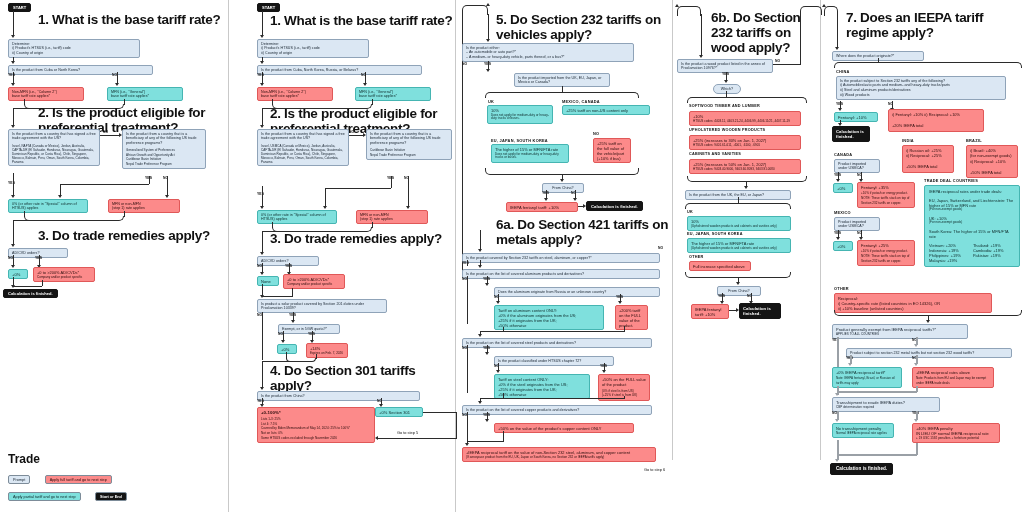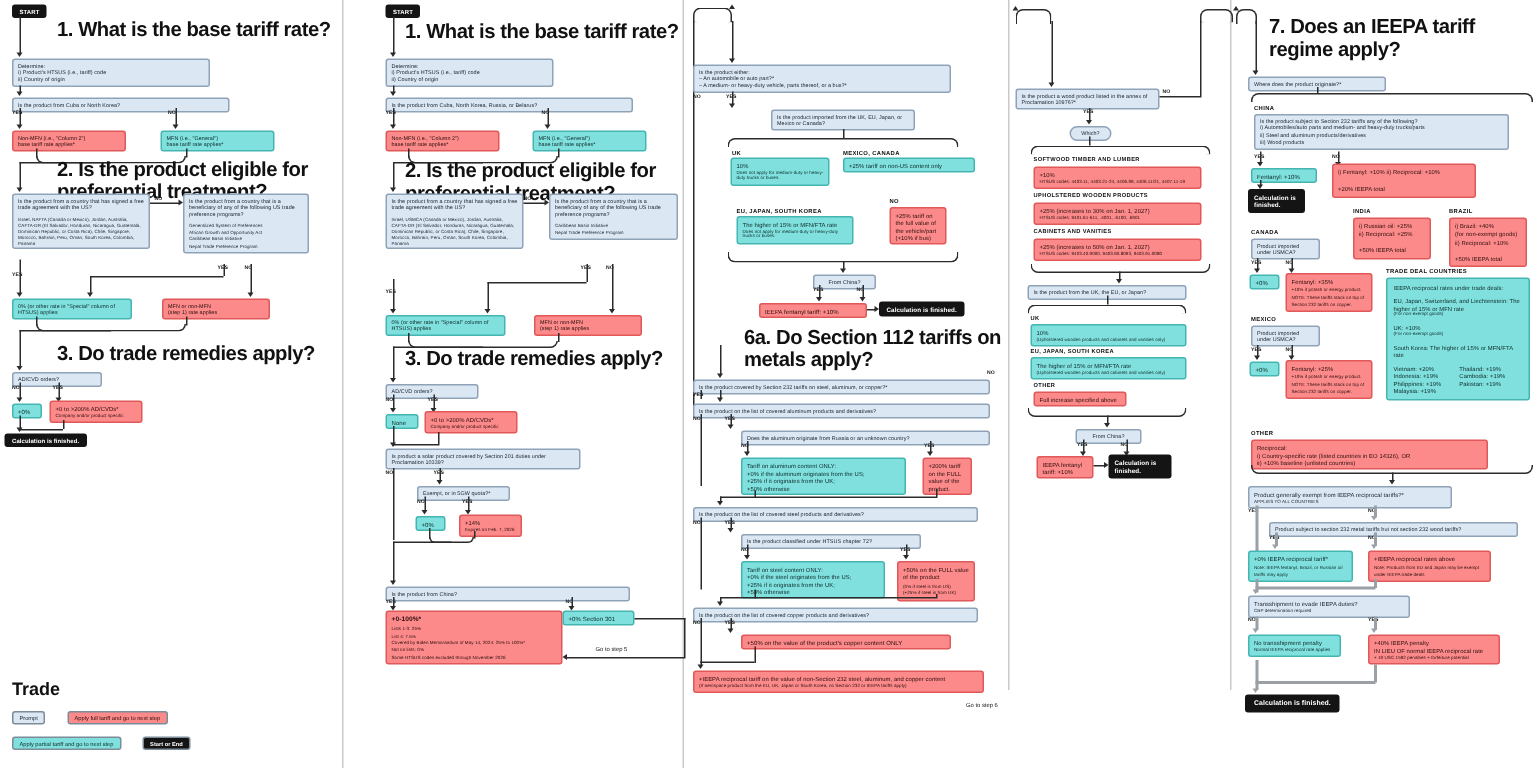--- a/index.html
+++ b/index.html
@@ -302,20 +302,21 @@
       <div class="t0" style="margin-top:1px">Expires on Feb. 7, 2026</div>
     </div>
 
     <div class="ln lnv" style="left:54px;top:352px;height:7px"></div>
     <div class="ln lnv" style="left:84px;top:354px;height:5px"></div>
     <div class="brcd" style="left:54px;top:358px;width:30px;height:4px"></div>
     <div class="ln lnh" style="left:30px;top:361px;width:39px"></div>
     <div class="ln lnv" style="left:30px;top:361px;height:27px"></div>
     <div class="arw" style="left:28px;top:387px"></div>
 
+    <h2 class="sec" style="position:absolute;left:38px;top:363px;width:190px">4. Do Section 301 tariffs apply?</h2>
 
     <div class="box prompt" style="left:25px;top:391px;width:163px">Is the product from China?</div>
     <div class="yn" style="left:25px;top:398.5px">YES</div>
     <div class="yn" style="left:145px;top:398.5px">NO</div>
     <div class="ln lnv" style="left:30px;top:398px;height:7px"></div>
     <div class="arw" style="left:28px;top:404px"></div>
     <div class="ln lnv" style="left:149px;top:398px;height:7px"></div>
     <div class="arw" style="left:147px;top:404px"></div>
 
     <div class="box red" style="left:25px;top:407px;width:118px">
@@ -336,20 +337,21 @@
 
     <div class="note" style="left:165px;top:430px">Go to step 5</div>
   </div>
 
   <div class="col" style="left:458px;width:214px;height:512px">
 
     <div class="brc" style="left:4px;top:5px;width:26px;height:10px"></div>
     <div class="arw" style="left:28px;top:3px;transform:rotate(180deg)"></div>
     <div class="ln lnv" style="left:4px;top:14px;height:260px"></div>
 
+    <h2 class="sec" style="position:absolute;left:38px;top:12px;width:180px">5. Do Section 232 tariffs on vehicles apply?</h2>
 
     <div class="ln lnv" style="left:30px;top:14px;height:26px"></div>
     <div class="arw" style="left:28px;top:39px"></div>
 
     <div class="box prompt" style="left:4px;top:43px;width:172px;white-space:pre-line">Is the product either:
 – An automobile or auto part?*
 – A medium- or heavy-duty vehicle, parts thereof, or a bus?*</div>
 
     <div class="yn" style="left:4px;top:61.5px">NO</div>
     <div class="yn" style="left:26px;top:61.5px">YES</div>
@@ -389,21 +391,21 @@
     <div class="ln lnv" style="left:88px;top:190px;height:9px"></div>
     <div class="arw" style="left:86px;top:198px"></div>
     <div class="ln lnv" style="left:117px;top:190px;height:9px"></div>
     <div class="arw" style="left:115px;top:198px"></div>
 
     <div class="box red" style="left:48px;top:202px;width:72px;font-size:4px">IEEPA fentanyl tariff: +10%</div>
     <div class="ln lnh" style="left:120px;top:206px;width:6px"></div>
     <div class="arwr" style="left:125px;top:204px"></div>
     <div class="box black" style="left:128px;top:201px;padding:1.5px 4px;font-size:4.2px">Calculation is finished.</div>
 
-    <h2 class="sec" style="position:absolute;left:38px;top:217px;width:180px">6a. Do Section 112 tariffs on metals apply?</h2>
+    <h2 class="sec" style="position:absolute;left:38px;top:217px;width:180px">6a. Do Section 421 tariffs on metals apply?</h2>
 
     <div class="ln lnv" style="left:22px;top:230px;height:20px"></div>
     <div class="arw" style="left:20px;top:249px"></div>
 
     <div class="box prompt" style="left:4px;top:253px;width:198px">Is the product covered by Section 232 tariffs on steel, aluminum, or copper?*</div>
     <div class="yn" style="left:4px;top:260.5px">YES</div>
     <div class="note" style="left:200px;top:246px;font-size:3.4px;font-weight:bold">NO</div>
     <div class="ln lnv" style="left:9px;top:260px;height:6px"></div>
     <div class="ln lnv" style="left:22px;top:260px;height:6px"></div>
     <div class="arw" style="left:20px;top:265px"></div>
@@ -488,20 +490,21 @@
     <div class="note" style="left:186px;top:467px">Go to step 6</div>
   </div>
 
   <div class="col" style="left:675px;width:145px;height:512px">
 
     <div class="brc" style="left:2px;top:6px;width:24px;height:10px"></div>
     <div class="arw" style="left:0px;top:4px;transform:rotate(180deg)"></div>
     <div class="ln lnv" style="left:26px;top:14px;height:42px"></div>
     <div class="arw" style="left:24px;top:55px"></div>
 
+    <h2 class="sec" style="position:absolute;left:36px;top:10px;width:110px">6b. Do Section 232 tariffs on wood apply?</h2>
 
     <div class="box prompt" style="left:2px;top:59px;width:96px;white-space:pre-line">Is the product a wood product listed in the annex of Proclamation 10976?*</div>
     <div class="note" style="left:100px;top:59px;font-size:3.4px;font-weight:bold">NO</div>
     <div class="ln lnh" style="left:98px;top:64px;width:28px"></div>
     <div class="ln lnv" style="left:125px;top:14px;height:50px"></div>
     <div class="brc" style="left:125px;top:6px;width:22px;height:9px"></div>
 
     <div class="yn" style="left:47px;top:72px">YES</div>
     <div class="ln lnv" style="left:51px;top:72px;height:9px"></div>
     <div class="arw" style="left:49px;top:80px"></div>

